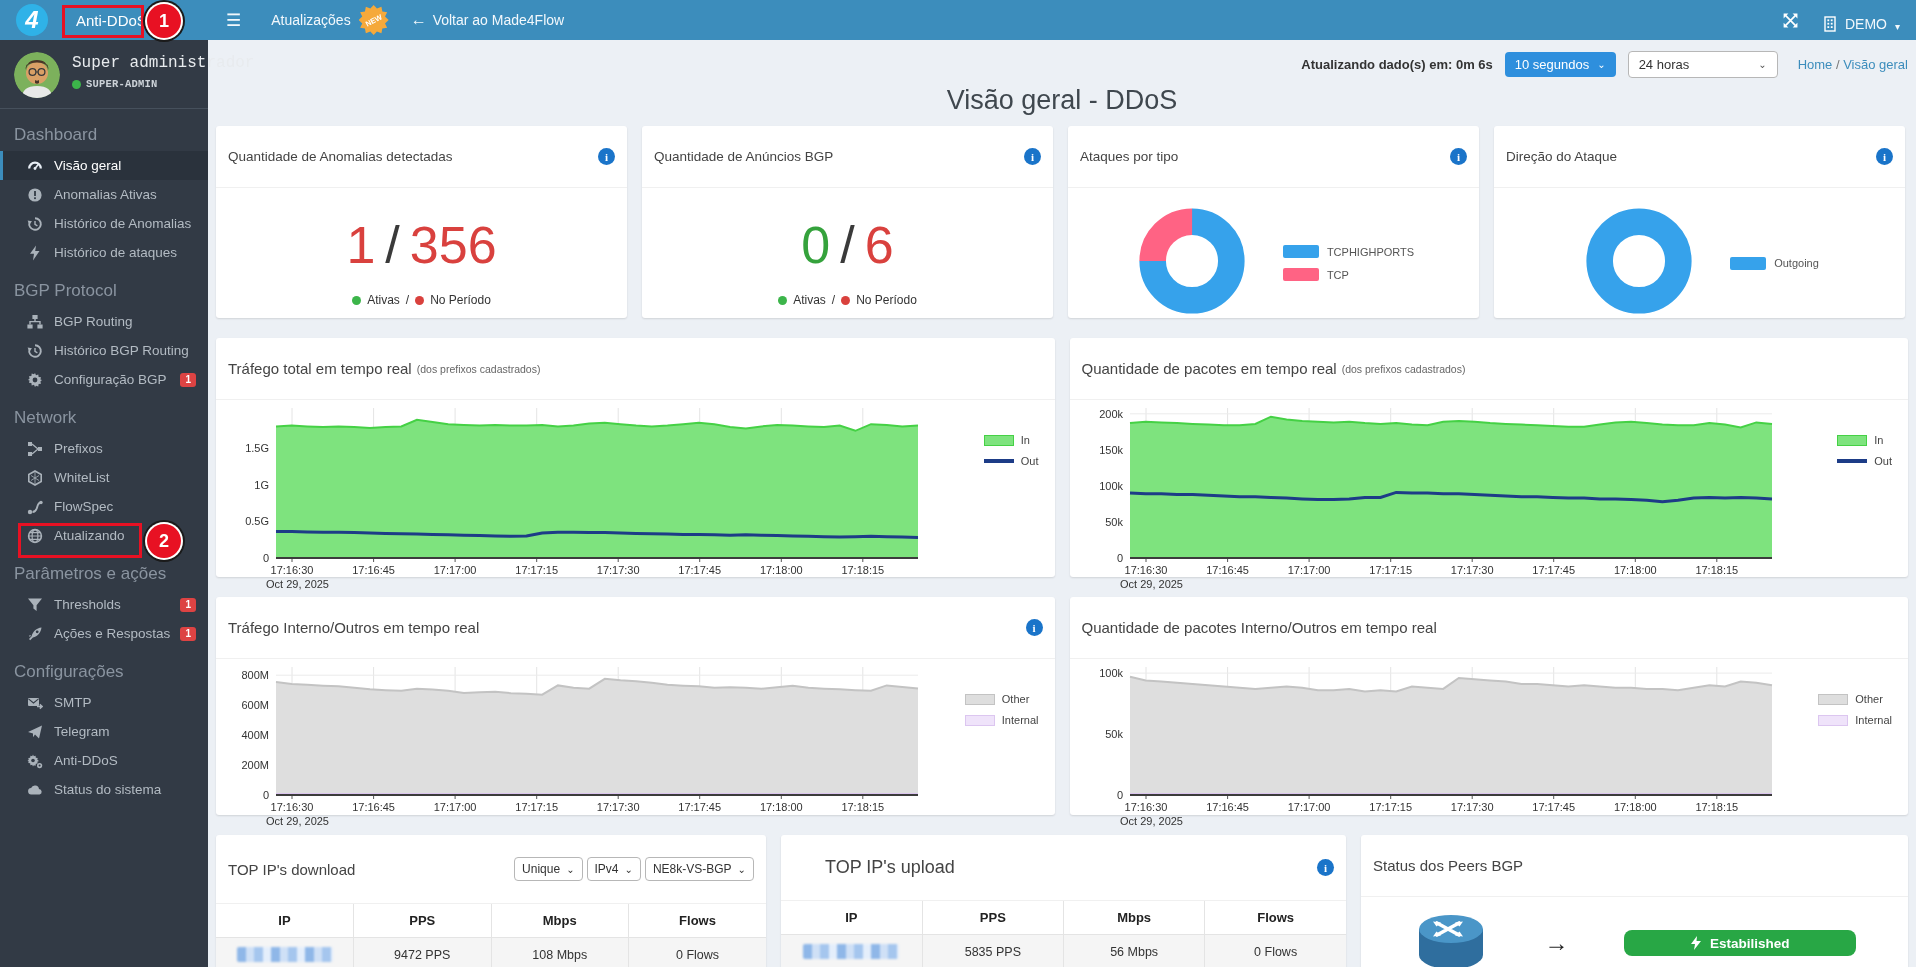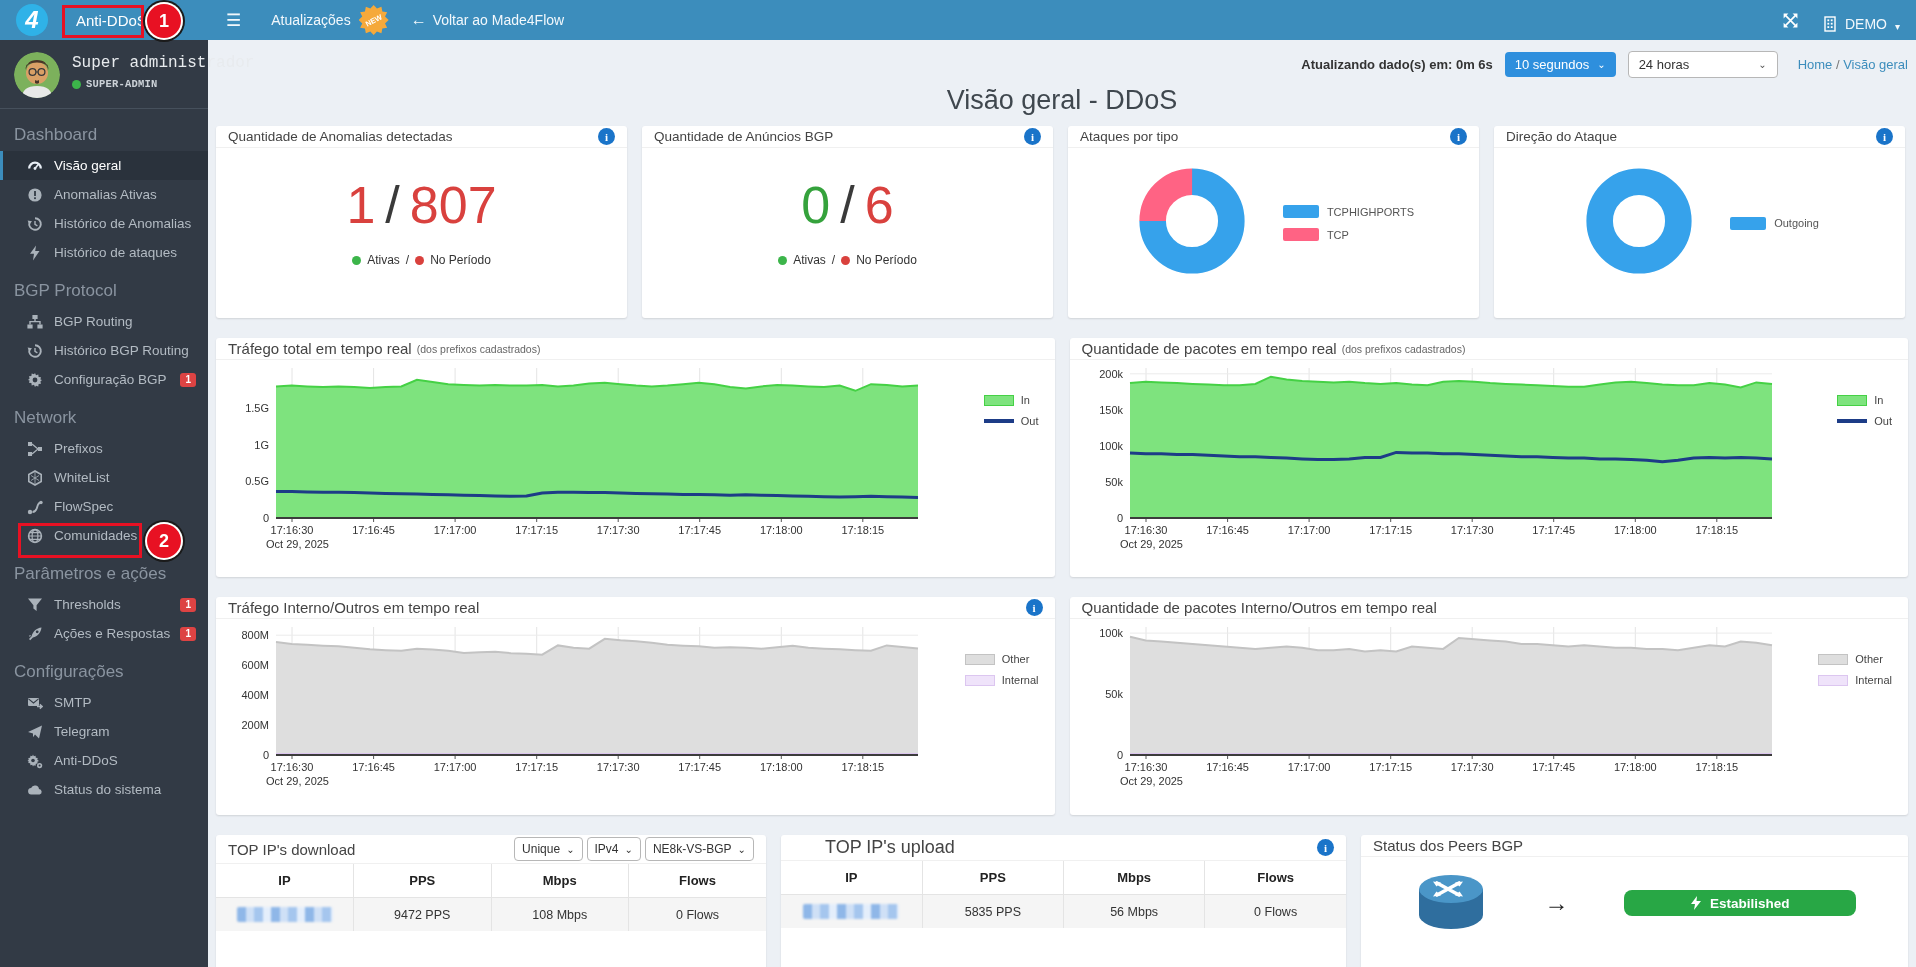--- a/index.html
+++ b/index.html
@@ -46,21 +46,21 @@
   .sel { display:flex; align-items:center; gap:8px; border-radius:4px; font-size:13px; padding:5px 10px; cursor:pointer; }
   .sel-blue { background:#2e8fdd; color:#fff; }
   .sel-white { background:#fff; color:#333; border:1px solid #b7b7b7; width:150px; justify-content:space-between; }
   .caret { font-size:10px; }
   #breadcrumb { font-size:13px; color:#777; margin-left:8px; white-space:nowrap; }
   #breadcrumb a { color:#3c8dbc; text-decoration:none; cursor:pointer; }
   #page-title { text-align:center; font-size:27px; font-weight:500; color:#3f474e; height:46px; line-height:40px; }
 
   .row { display:flex; gap:15px; margin-bottom:20px; }
   .card { background:#fff; border-radius:3px; box-shadow:0 1px 2px rgba(0,0,0,.12); position:relative; }
-  .card-header { display:flex; align-items:center; padding:2px 12px; border-bottom:1px solid #f0f0f0; }
+  .card-header { display:flex; align-items:center; padding:22px 12px; border-bottom:1px solid #f0f0f0; }
   .card-title { font-size:13.5px; color:#444; }
   .card-title-lg { font-size:15px; color:#444; }
   .card-sub { font-size:10.5px; color:#666; margin-left:5px; }
   .info-icon { margin-left:auto; width:17px; height:17px; border-radius:50%; background:#1a74c9; color:#fff; font-size:11px; font-weight:bold;
                display:flex; align-items:center; justify-content:center; font-family:"Liberation Serif", serif; cursor:pointer; }
 
   
   .stat-card { width:411px; height:192px; }
   .stat-body { display:flex; flex-direction:column; align-items:center; justify-content:center; height:150px; }
   .stat-big { font-size:52px; display:flex; align-items:baseline; gap:10px; margin-top:-4px; }
@@ -242,21 +242,21 @@
           <span>FlowSpec</span>
         </div>
         <div class="nav-item">
           <span class="nav-icon">
             <svg width="16" height="16" viewBox="0 0 16 16">
               <circle cx="8" cy="8" r="6.4" fill="none" stroke="currentColor" stroke-width="1.6"></circle>
               <ellipse cx="8" cy="8" rx="2.9" ry="6.4" fill="none" stroke="currentColor" stroke-width="1.2"></ellipse>
               <path d="M1.6 8h12.8M2.5 4.6h11M2.5 11.4h11" stroke="currentColor" stroke-width="1.2" fill="none"></path>
             </svg>
           </span>
-          <span>Comunidades</span>
+          <span>Atualizando</span>
         </div>
         <div class="nav-section">Parâmetros e ações</div>
         <div class="nav-item">
           <span class="nav-icon">
             <svg width="16" height="16" viewBox="0 0 16 16">
               <polygon points="1,1.5 15,1.5 9.6,8.2 9.6,14 6.4,11.4 6.4,8.2" fill="currentColor"></polygon>
             </svg>
           </span>
           <span>Thresholds</span>
           <span class="nav-badge">1</span>
@@ -375,21 +375,21 @@
       <div class="row" id="row-stats">
           <section class="card stat-card">
             <div class="card-header">
               <span class="card-title">Quantidade de Anomalias detectadas</span>
               <span class="info-icon">i</span>
             </div>
             <div class="stat-body">
               <div class="stat-big">
                 <span style="color: rgb(217, 65, 62);">1</span>
                 <span class="stat-sep">/</span>
-                <span style="color: rgb(217, 65, 62);">807</span>
+                <span style="color: rgb(217, 65, 62);">356</span>
               </div>
               <div class="stat-legend">
                 <span class="dot" style="background: rgb(60, 181, 74);"></span>
                 <span>Ativas</span>
                 <span> / </span>
                 <span class="dot" style="background: rgb(217, 65, 61);"></span>
                 <span>No Período</span>
               </div>
             </div>
           </section>

